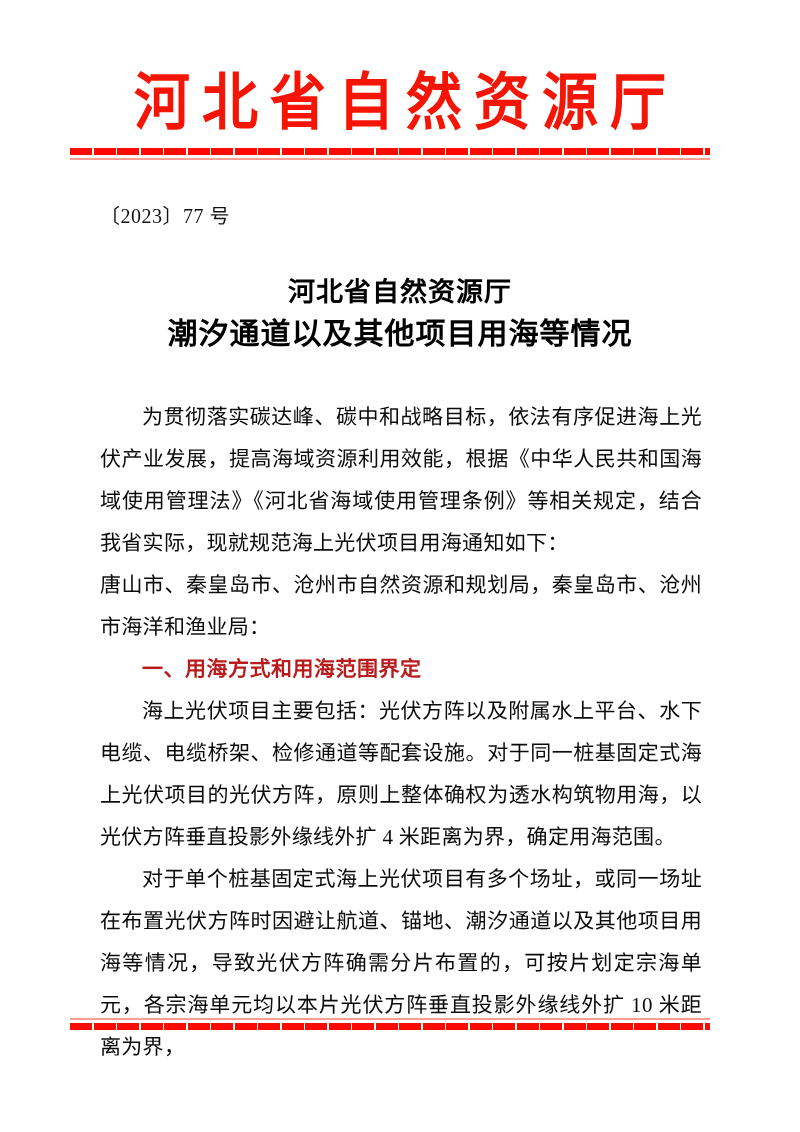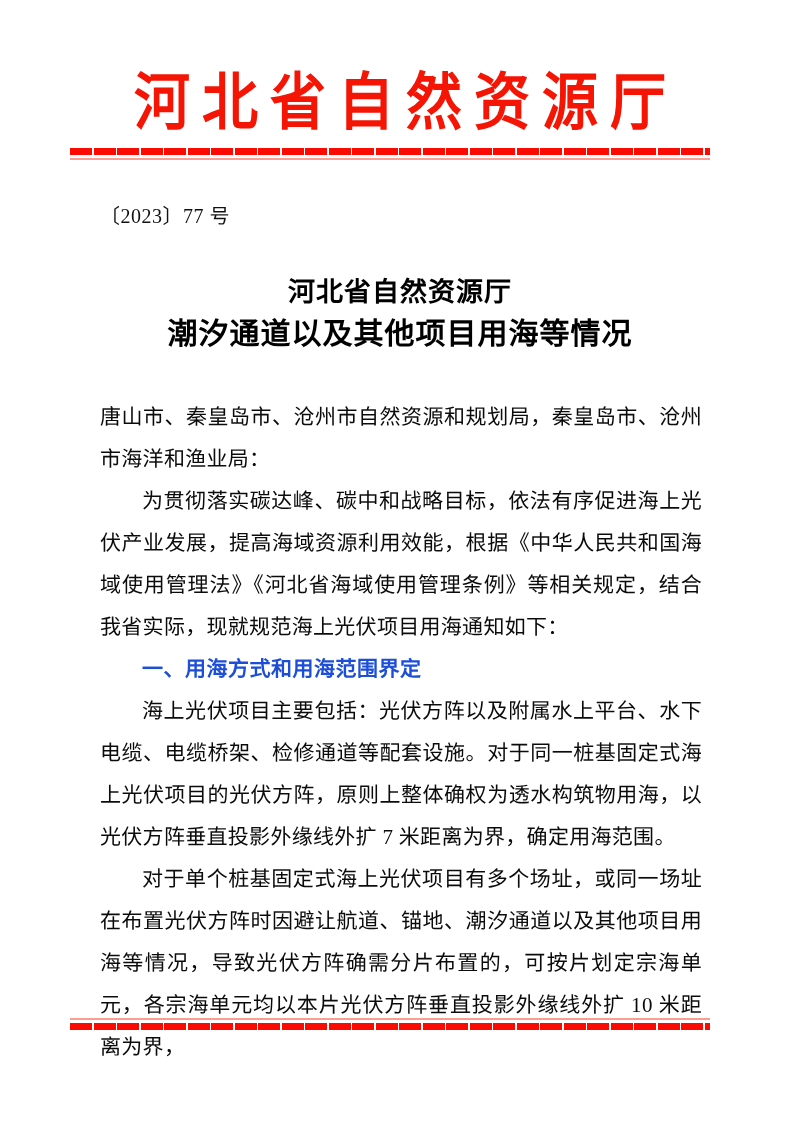--- a/index.html
+++ b/index.html
@@ -146,21 +146,21 @@
   }
 
   .section-heading {
     margin: 0;
     font-family: "DejaVu Sans", "Liberation Sans", sans-serif;
     font-weight: bold;
     font-size: 21px;
     line-height: 42px;
     text-indent: 2em;
     letter-spacing: 0.5px;
-    color: #1d4ed8;
+    color: #b91c1c;
   }
 </style>
 </head>
 <body>
 
 <div class="page">
 
   <div class="masthead">
     <span class="masthead-title">河北省自然资源厅</span>
   </div>
@@ -172,27 +172,27 @@
 
   <div class="doc-number">〔2023〕77 号</div>
 
   <div class="doc-title">
     <span class="title-line title-line-1">河北省自然资源厅</span>
     <span class="title-line title-line-2">潮汐通道以及其他项目用海等情况</span>
   </div>
 
   <div class="body-block">
 
+    <p class="para indent">为贯彻落实碳达峰、碳中和战略目标，依法有序促进海上光伏产业发展，提高海域资源利用效能，根据《中华人民共和国海域使用管理法》《河北省海域使用管理条例》等相关规定，结合我省实际，现就规范海上光伏项目用海通知如下：</p>
+
     <p class="para">唐山市、秦皇岛市、沧州市自然资源和规划局，秦皇岛市、沧州市海洋和渔业局：</p>
 
-    <p class="para indent">为贯彻落实碳达峰、碳中和战略目标，依法有序促进海上光伏产业发展，提高海域资源利用效能，根据《中华人民共和国海域使用管理法》《河北省海域使用管理条例》等相关规定，结合我省实际，现就规范海上光伏项目用海通知如下：</p>
-
     <p class="section-heading">一、用海方式和用海范围界定</p>
 
-    <p class="para indent">海上光伏项目主要包括：光伏方阵以及附属水上平台、水下电缆、电缆桥架、检修通道等配套设施。对于同一桩基固定式海上光伏项目的光伏方阵，原则上整体确权为透水构筑物用海，以光伏方阵垂直投影外缘线外扩 7 米距离为界，确定用海范围。</p>
+    <p class="para indent">海上光伏项目主要包括：光伏方阵以及附属水上平台、水下电缆、电缆桥架、检修通道等配套设施。对于同一桩基固定式海上光伏项目的光伏方阵，原则上整体确权为透水构筑物用海，以光伏方阵垂直投影外缘线外扩 4 米距离为界，确定用海范围。</p>
 
     <p class="para indent">对于单个桩基固定式海上光伏项目有多个场址，或同一场址在布置光伏方阵时因避让航道、锚地、潮汐通道以及其他项目用海等情况，导致光伏方阵确需分片布置的，可按片划定宗海单元，各宗海单元均以本片光伏方阵垂直投影外缘线外扩 10 米距离为界，</p>
 
   </div>
 
   <div class="rule-group footer-rule">
     <div class="rule-thin"></div>
     <div class="rule-thick"></div>
   </div>
 

